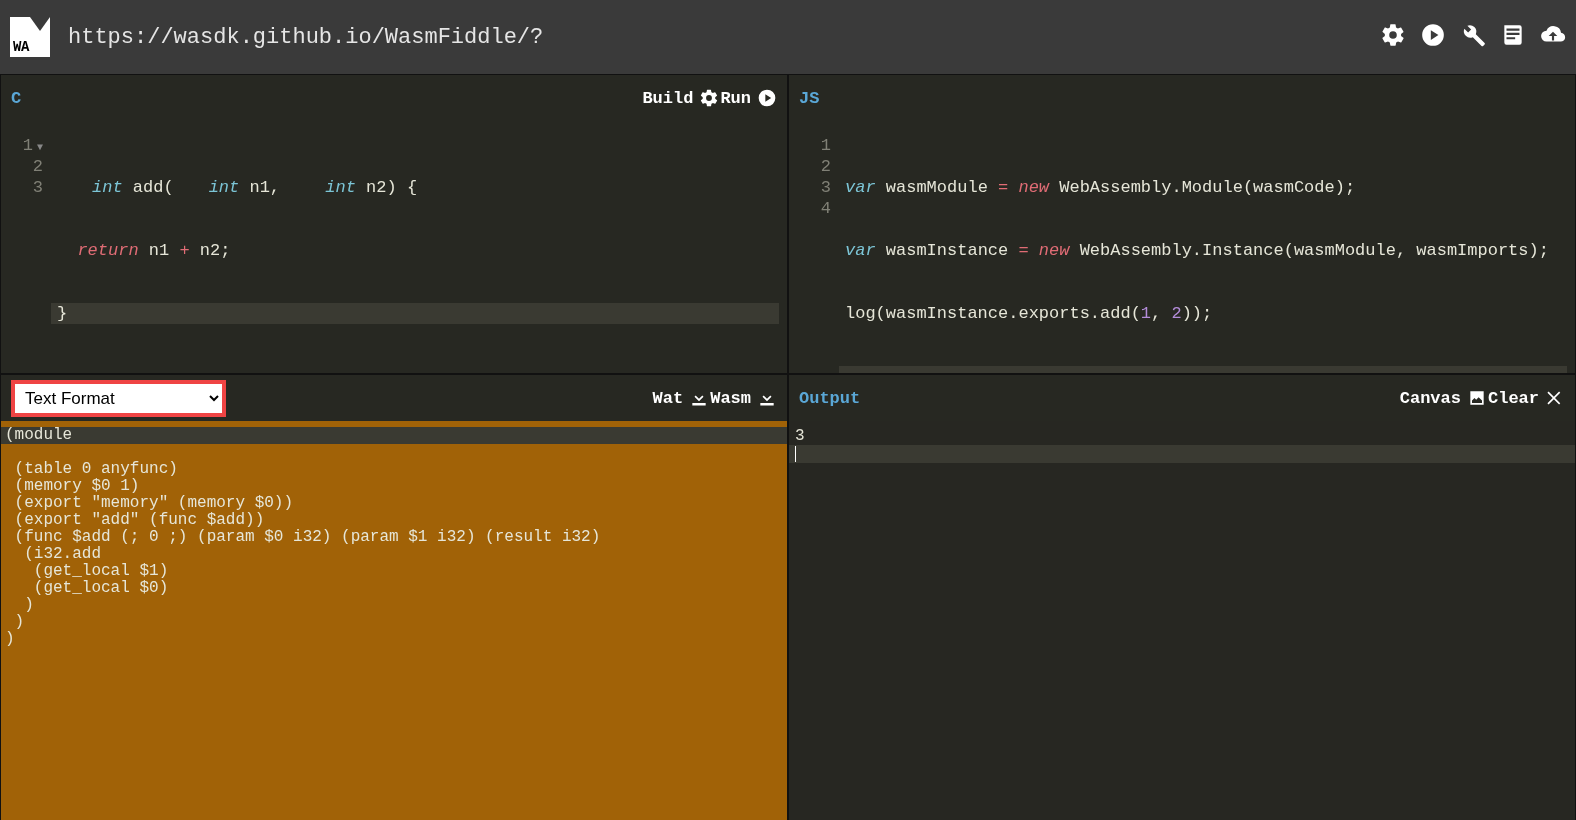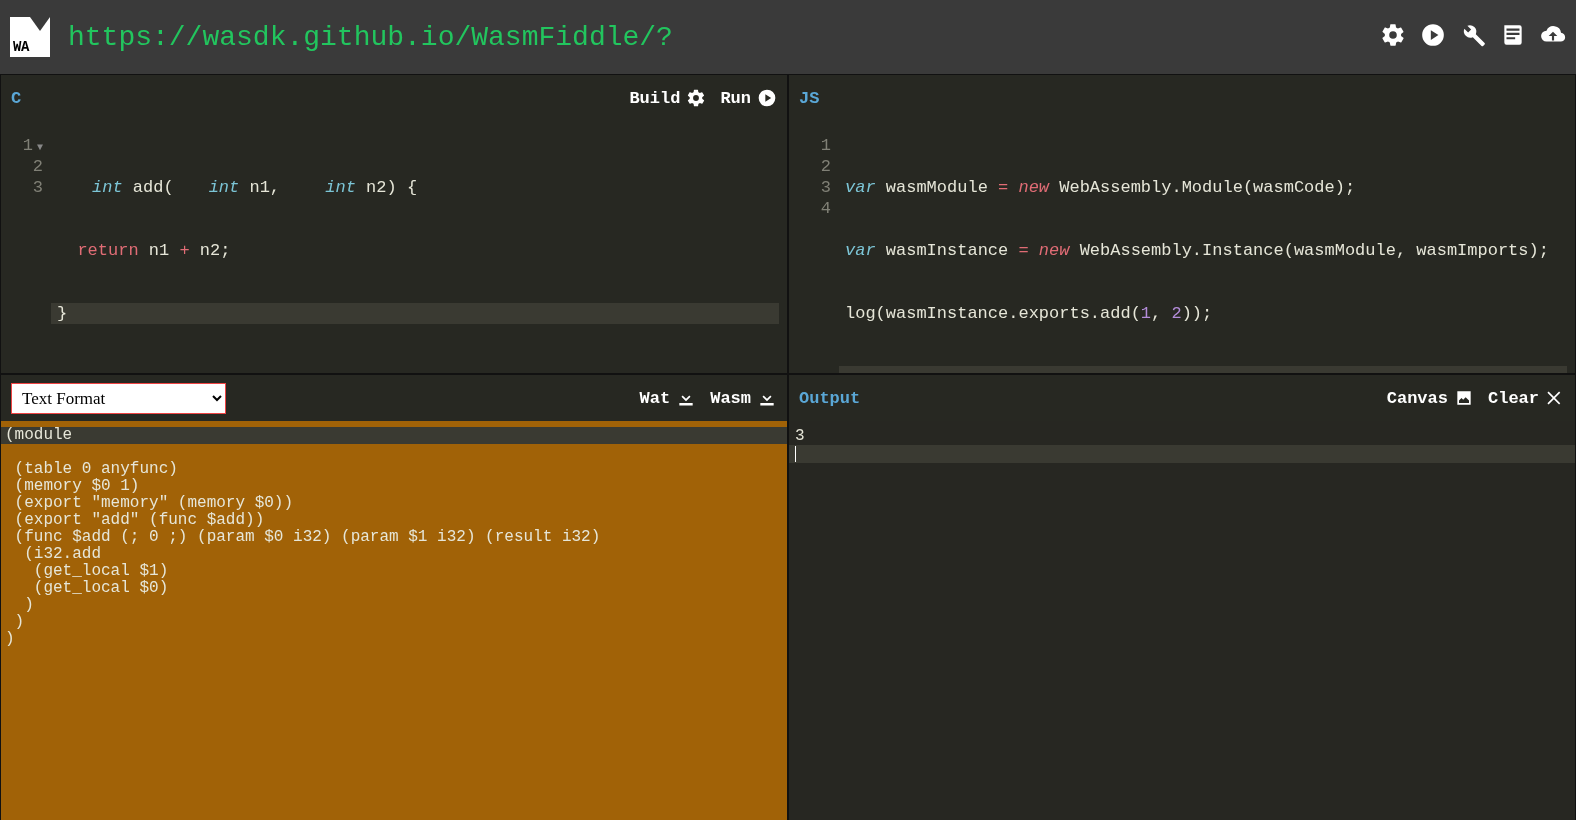--- a/index.html
+++ b/index.html
@@ -36,22 +36,22 @@
   clip-path: polygon(50% 100%, 0 0, 100% 0);
 }
 .logo-text {
   font-size: 14px;
   font-weight: bold;
   color: #000;
   padding: 0 3px 2px 3px;
   letter-spacing: -0.5px;
 }
 .url {
-  font-size: 28px;
-  color: #22c55e;
+  font-size: 22px;
+  color: #e5e5e5;
   flex: 1;
 }
 .topbar-icons {
   display: flex;
   gap: 14px;
   align-items: center;
 }
 .topbar-icons svg { width: 26px; height: 26px; fill: #fff; cursor: pointer; }
 
 .panels {
@@ -74,21 +74,21 @@
   font-size: 17px;
   font-weight: bold;
 }
 .panel-title-accent { color: #5aa7d6; }
 .panel-header .spacer { flex: 1; }
 .hdr-btn {
   display: inline-flex;
   align-items: center;
   gap: 6px;
   color: #fff;
-  margin-left: 14px;
+  margin-left: 1px;
   cursor: pointer;
   font-size: 17px;
   font-weight: bold;
 }
 .hdr-btn svg { width: 20px; height: 20px; fill: #fff; }
 
 .editor {
   flex: 1;
   display: flex;
   background: #272822;
@@ -105,37 +105,37 @@
 }
 .gutter .ln { height: 21px; }
 .fold { font-size: 10px; color: #888; margin-left: 4px; }
 .code {
   flex: 1;
   padding: 14px 8px 0 6px;
   white-space: pre;
 }
 .code .line { height: 21px; }
 .kw-type { color: #7cc5d6; font-style: italic; margin-left: 35px; }
-.kw-ret  { color: #e06c75; }
+.kw-ret  { color: #e06c75; font-style: italic; }
 .kw-var  { color: #7cc5d6; font-style: italic; }
 .kw-new  { color: #e06c75; font-style: italic; }
 .fn      { color: #e6e6d8; font-family: Liberation Mono, monospace; }
 .op      { color: #e06c75; }
 .punct   { color: #e6e6d8; }
 .num     { color: #b38cd9; }
 .ident   { color: #e6e6d8; }
 .hl-line { background: #3a3a32; margin-left: -6px; padding-left: 6px; }
 
 select.format-select {
   font-size: 17px;
   padding: 4px 6px;
   background: #fff;
   color: #000;
-  border: 1px solid #ef4444;
-  font-family: Liberation Serif, serif;
+  border: 4px solid #ef4444;
+  font-family: Liberation Sans, sans-serif;
   width: 215px;
 }
 
 .wat-output {
   flex: 1;
   background: #a16207;
   padding: 6px 0 0 4px;
   font-size: 16px;
   line-height: 17px;
   white-space: pre;

